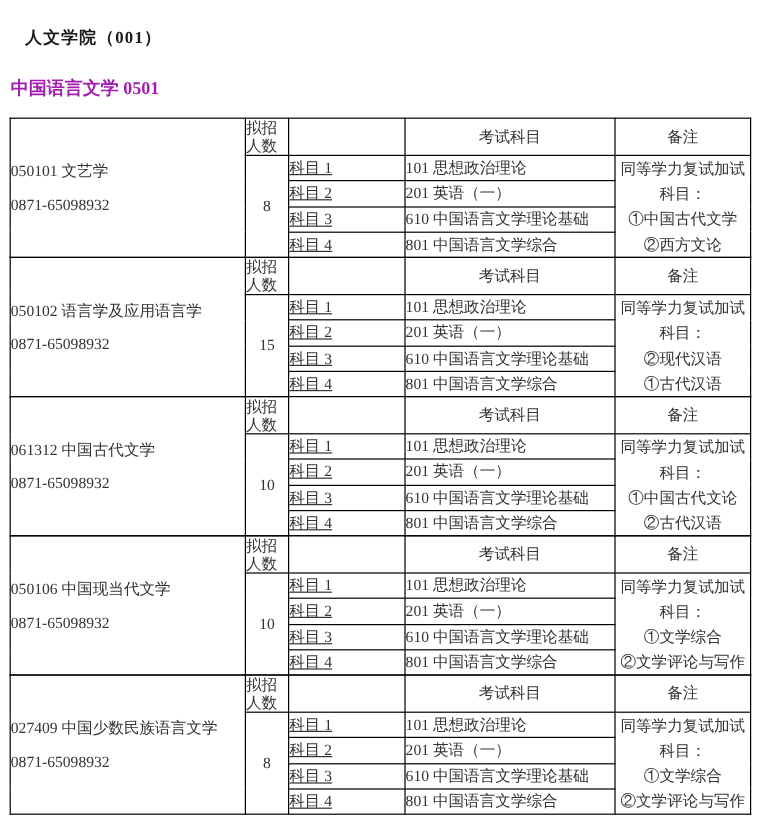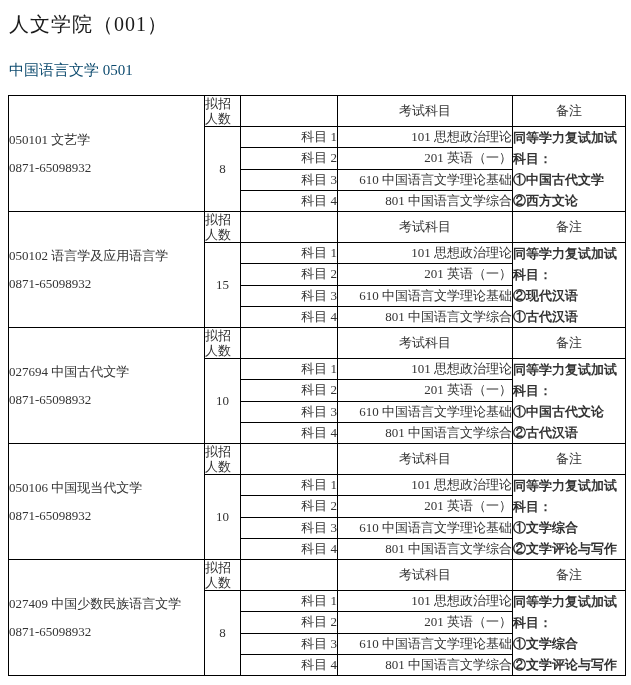--- a/index.html
+++ b/index.html
@@ -6,32 +6,32 @@
   html, body { margin: 0; padding: 0; background: #ffffff; }
   .page {
     width: 631px;
     height: 685px;
     background: #ffffff;
     font-family: "Liberation Serif", "DejaVu Serif", serif;
     color: #333333;
     overflow: hidden;
   }
   .doc-title {
-    margin: 0;
+    margin: 12px;
     padding: 11px 0 0 9px;
-    font-size: 20px;
-    font-weight: normal;
+    font-size: 14px;
+    font-weight: bold;
     color: #1b1b1b;
     letter-spacing: 1px;
   }
   .doc-subtitle {
     margin: 23px 0 15px 9px;
     font-size: 15px;
-    font-weight: normal;
-    color: #0c4a6e;
+    font-weight: bold;
+    color: #a21caf;
   }
   table.group-table {
     border-collapse: collapse;
     table-layout: fixed;
     width: 617px;
     margin-left: 8px;
   }
   table.group-table.merge-up { margin-top: -1px; }
   .group-table td {
     border: 1px solid #000000;
@@ -57,26 +57,26 @@
   }
   .c-empty { background: #ffffff; }
   .c-exam-hdr, .c-remark-hdr {
     text-align: center;
     vertical-align: middle;
     font-size: 14px;
     margin-top: 28px;
   }
   .c-enroll-val { text-align: center; vertical-align: middle; }
   tr.subj-row td { height: 21px; }
-  .c-subj-label { text-align: right; vertical-align: middle; }
-  .c-subj-name { text-align: right; vertical-align: middle; padding-left: 8px; }
+  .c-subj-label { text-align: left; vertical-align: middle; text-decoration: underline; }
+  .c-subj-name { text-align: left; vertical-align: middle; padding-left: 8px; }
   .c-remark {
+    text-align: center;
     vertical-align: middle;
     font-size: 13px;
-    font-weight: bold;
   }
   .remark-line { line-height: 21px; }
 </style>
 </head>
 <body>
 
 <div class="page">
 
   <h1 class="doc-title">人文学院（001）</h1>
   <h2 class="doc-subtitle">中国语言文学 0501</h2>
@@ -175,21 +175,21 @@
     <colgroup>
         <col class="w1">
         <col class="w2">
         <col class="w3">
         <col class="w4">
         <col class="w5">
       </colgroup>
     <tbody>
       <tr>
         <td class="c-program" rowspan="5">
-          <div class="program-name">027694 中国古代文学</div>
+          <div class="program-name">061312 中国古代文学</div>
           <div class="program-phone">0871-65098932</div>
         </td>
         <td class="c-enroll-hdr">拟招人数</td>
         <td class="c-empty"></td>
         <td class="c-exam-hdr">考试科目</td>
         <td class="c-remark-hdr">备注</td>
       </tr>
       <tr class="subj-row">
         <td class="c-enroll-val" rowspan="4">10</td>
         <td class="c-subj-label">科目 1</td>

